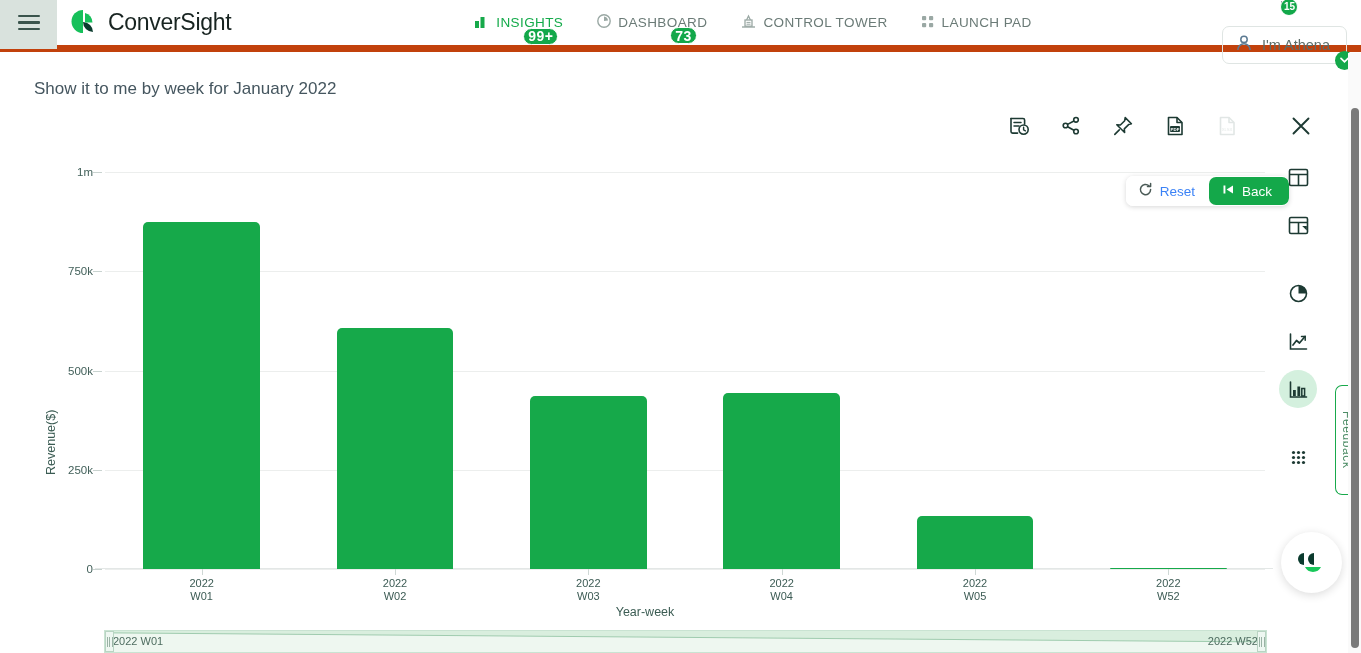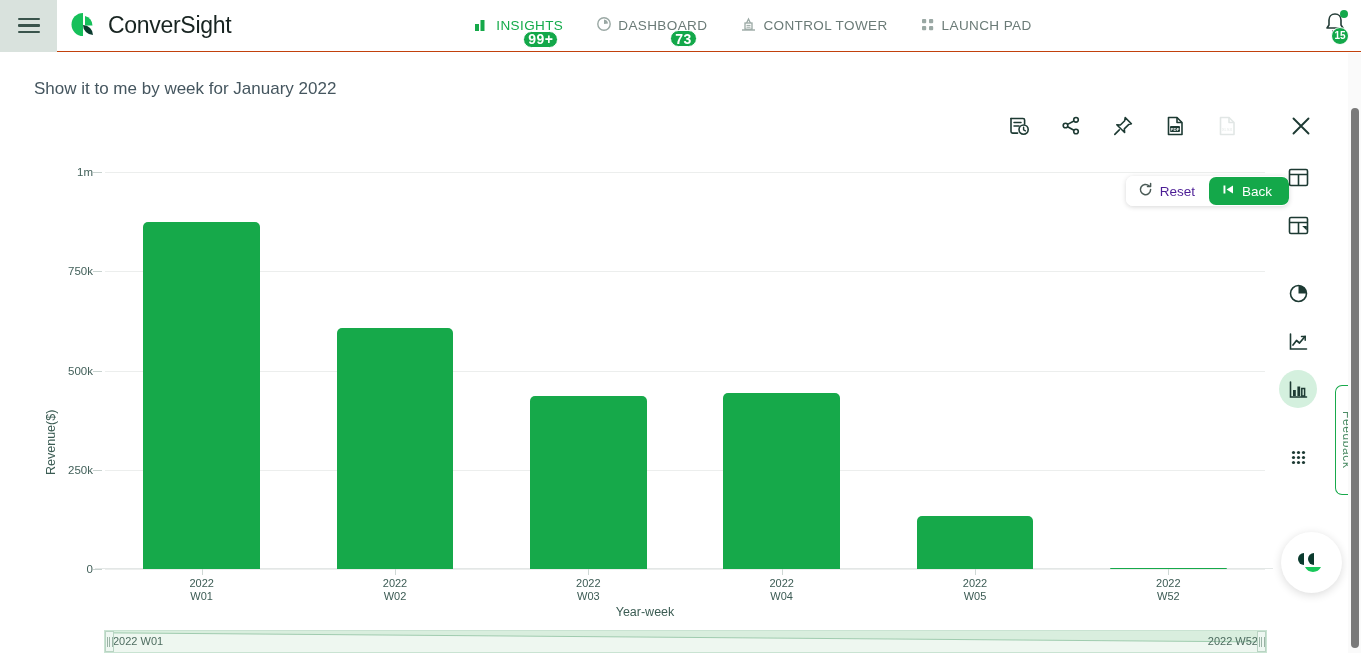--- a/index.html
+++ b/index.html
@@ -8,21 +8,21 @@
     font-family: "Liberation Sans", sans-serif;
     background: #ffffff;
     overflow: hidden;
   }
 
   
   .header {
     position: absolute; top: 0; left: 0;
     width: 1361px; height: 52px;
     background: #ffffff;
-    border-bottom: 1px solid #c2410c;
+    border-bottom: 7px solid #c2410c;
     display: flex; align-items: center;
   }
   .hamburger-btn {
     width: 57px; height: 52px;
     background: #d9e2dd;
     display: flex; align-items: center; justify-content: center;
     cursor: pointer;
   }
   .hamburger-btn .bars { width: 22px; }
   .hamburger-btn .bars span {
@@ -183,21 +183,21 @@
     position: absolute; right: 72px; top: 176px;
     display: flex; align-items: center;
     border-radius: 7px;
     box-shadow: 0 1px 5px rgba(0,0,0,0.16);
     background: #fff;
     overflow: hidden;
   }
   .btn-reset {
     display: flex; align-items: center; gap: 7px;
     padding: 6px 14px 6px 12px;
-    font-size: 13.5px; color: #4c1d95; cursor: pointer;
+    font-size: 13.5px; color: #3b82f6; cursor: pointer;
     background: #fff;
   }
   .btn-back {
     display: flex; align-items: center; gap: 7px;
     padding: 6px 17px 6px 13px;
     font-size: 13.5px; color: #fff; cursor: pointer;
     background: #14a84a; border-radius: 7px;
     font-weight: 500;
   }
 
@@ -348,20 +348,34 @@
       <span>
         <svg width="24" height="26" viewBox="0 0 24 26">
           <path d="M12 3 C8.3 3 6 5.6 6 9 v5 l-2 3 h16 l-2-3 V9 C18 5.6 15.7 3 12 3 Z" fill="none" stroke="#243c37" stroke-width="1.6" stroke-linejoin="round"></path>
           <path d="M9.6 19.5 a2.6 2.6 0 0 0 4.8 0" fill="none" stroke="#243c37" stroke-width="1.6"></path>
         </svg>
       </span>
       <span class="bell-dot"></span>
       <span class="bell-badge">15</span>
     </div>
 
+    <div class="user-chip">
+      <span>
+        <svg width="18" height="18" viewBox="0 0 18 18">
+          <circle cx="9" cy="5.4" r="3.2" fill="none" stroke="#5b7a92" stroke-width="1.5"></circle>
+          <path d="M2.8 16 a6.2 6.2 0 0 1 12.4 0" fill="none" stroke="#5b7a92" stroke-width="1.5"></path>
+        </svg>
+      </span>
+      <span class="user-name">I'm Athena</span>
+      <span class="user-caret">
+        <svg width="9" height="6" viewBox="0 0 9 6">
+            <path d="M1 1.3 L4.5 4.8 L8 1.3" fill="none" stroke="#fff" stroke-width="1.7" stroke-linecap="round"></path>
+          </svg>
+      </span>
+    </div>
   </div>
 </div>
 
 <div class="q-title">Show it to me by week for January 2022</div>
 
 <div class="toolbar">
 
   <div class="tool-icon">
     <svg width="22" height="22" viewBox="0 0 22 22">
       <path d="M3 3.5 h12 a1.6 1.6 0 0 1 1.6 1.6 v4" fill="none" stroke="#1d3a33" stroke-width="1.6" stroke-linecap="round"></path>

